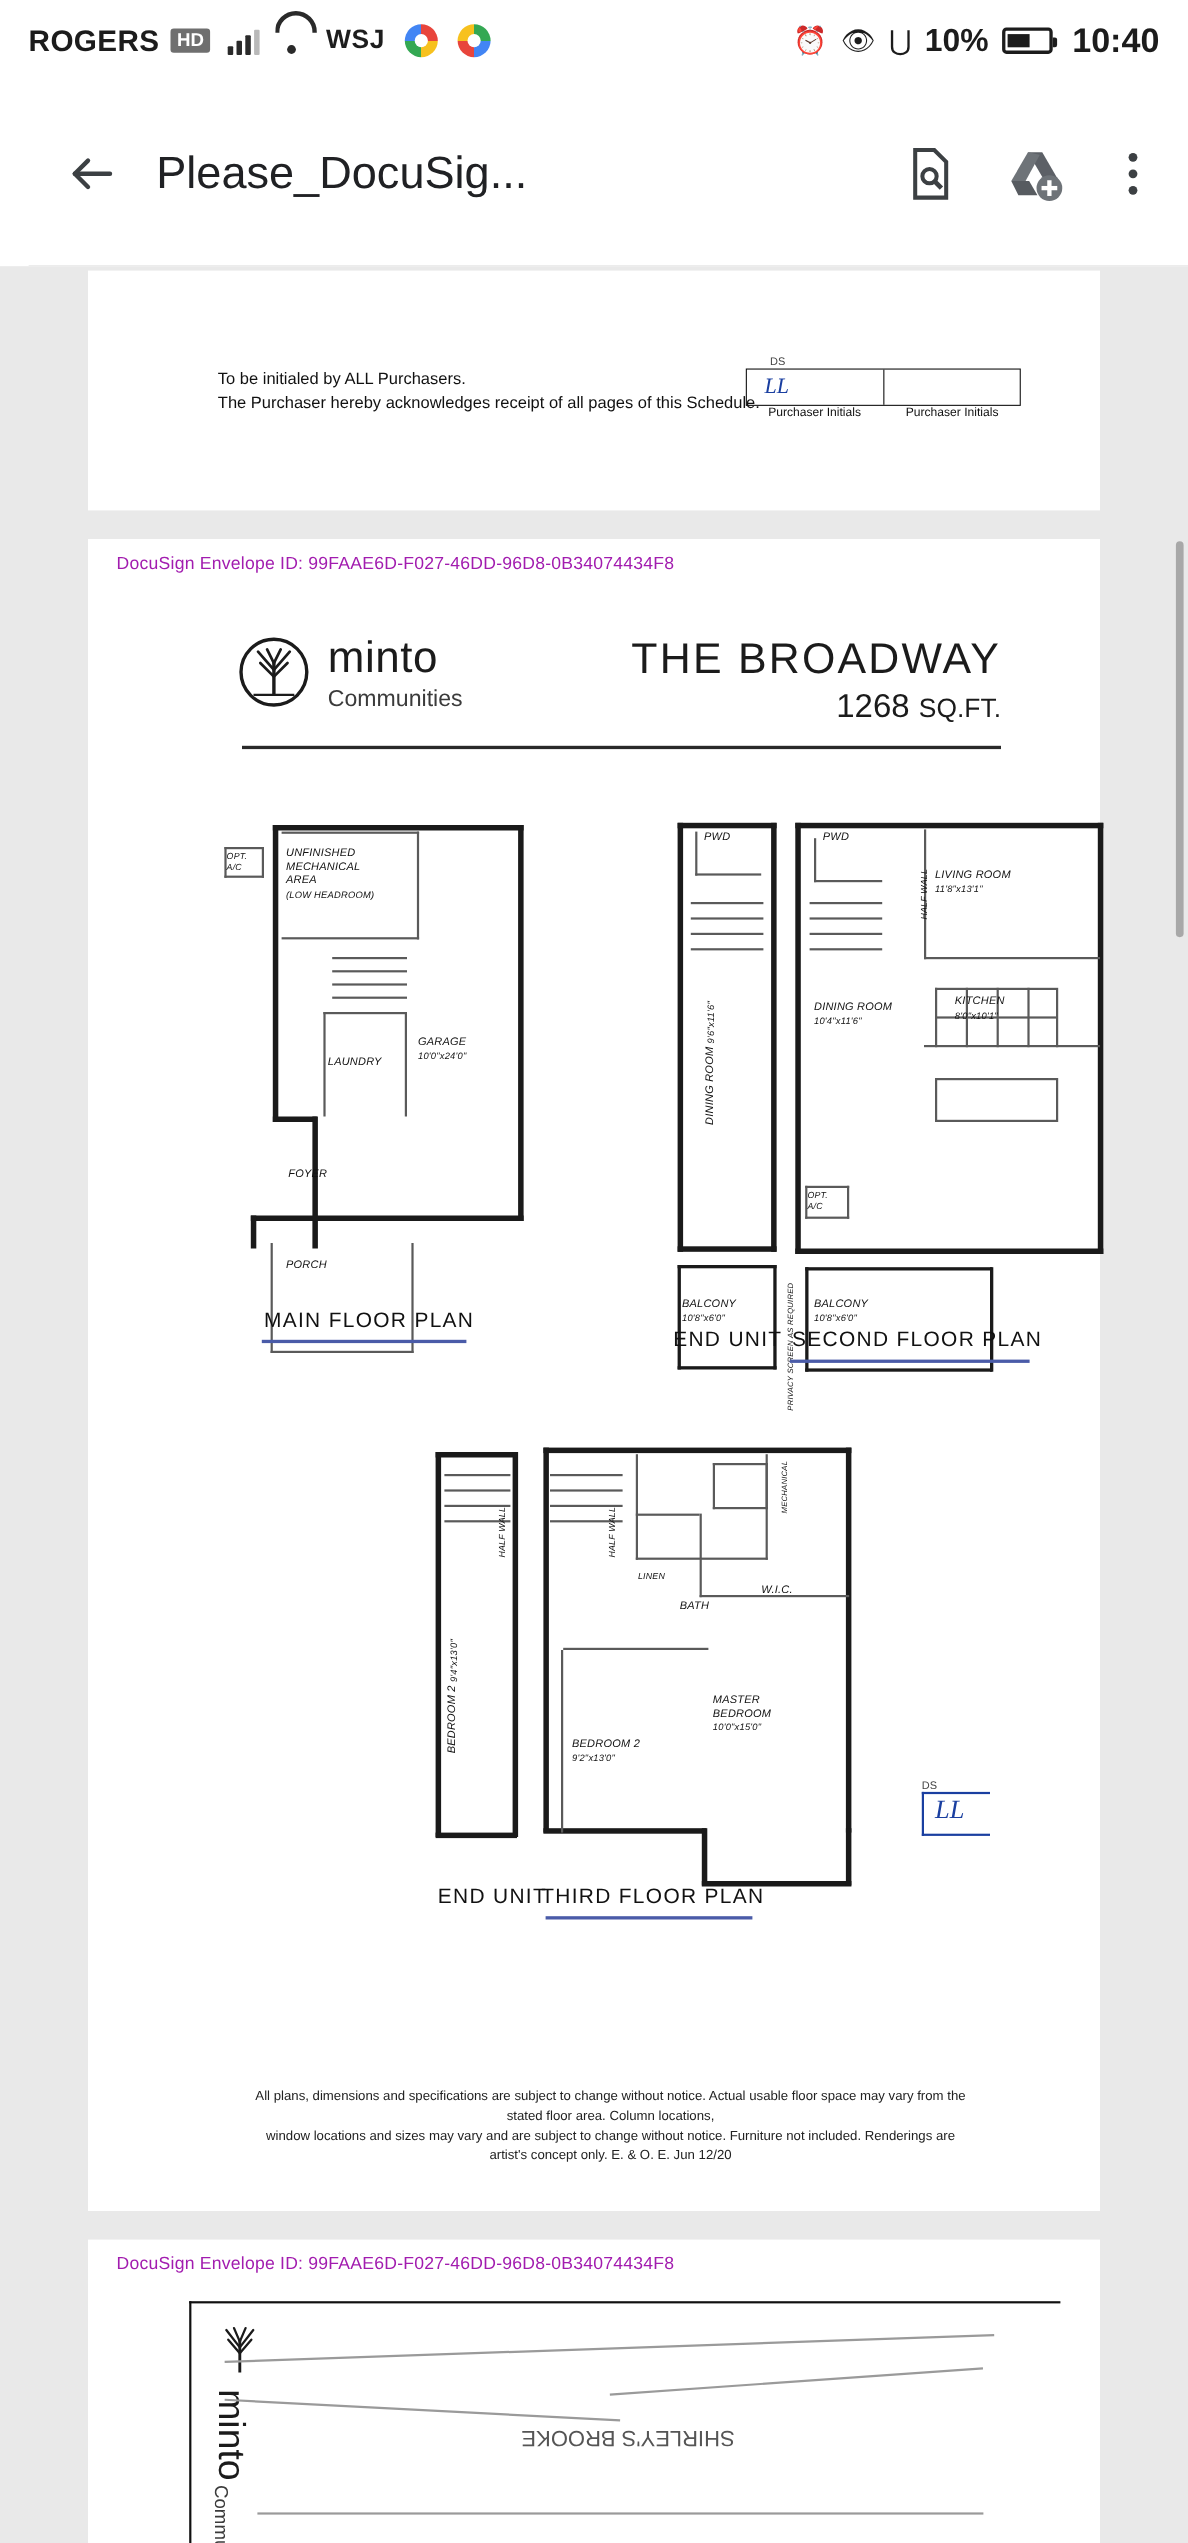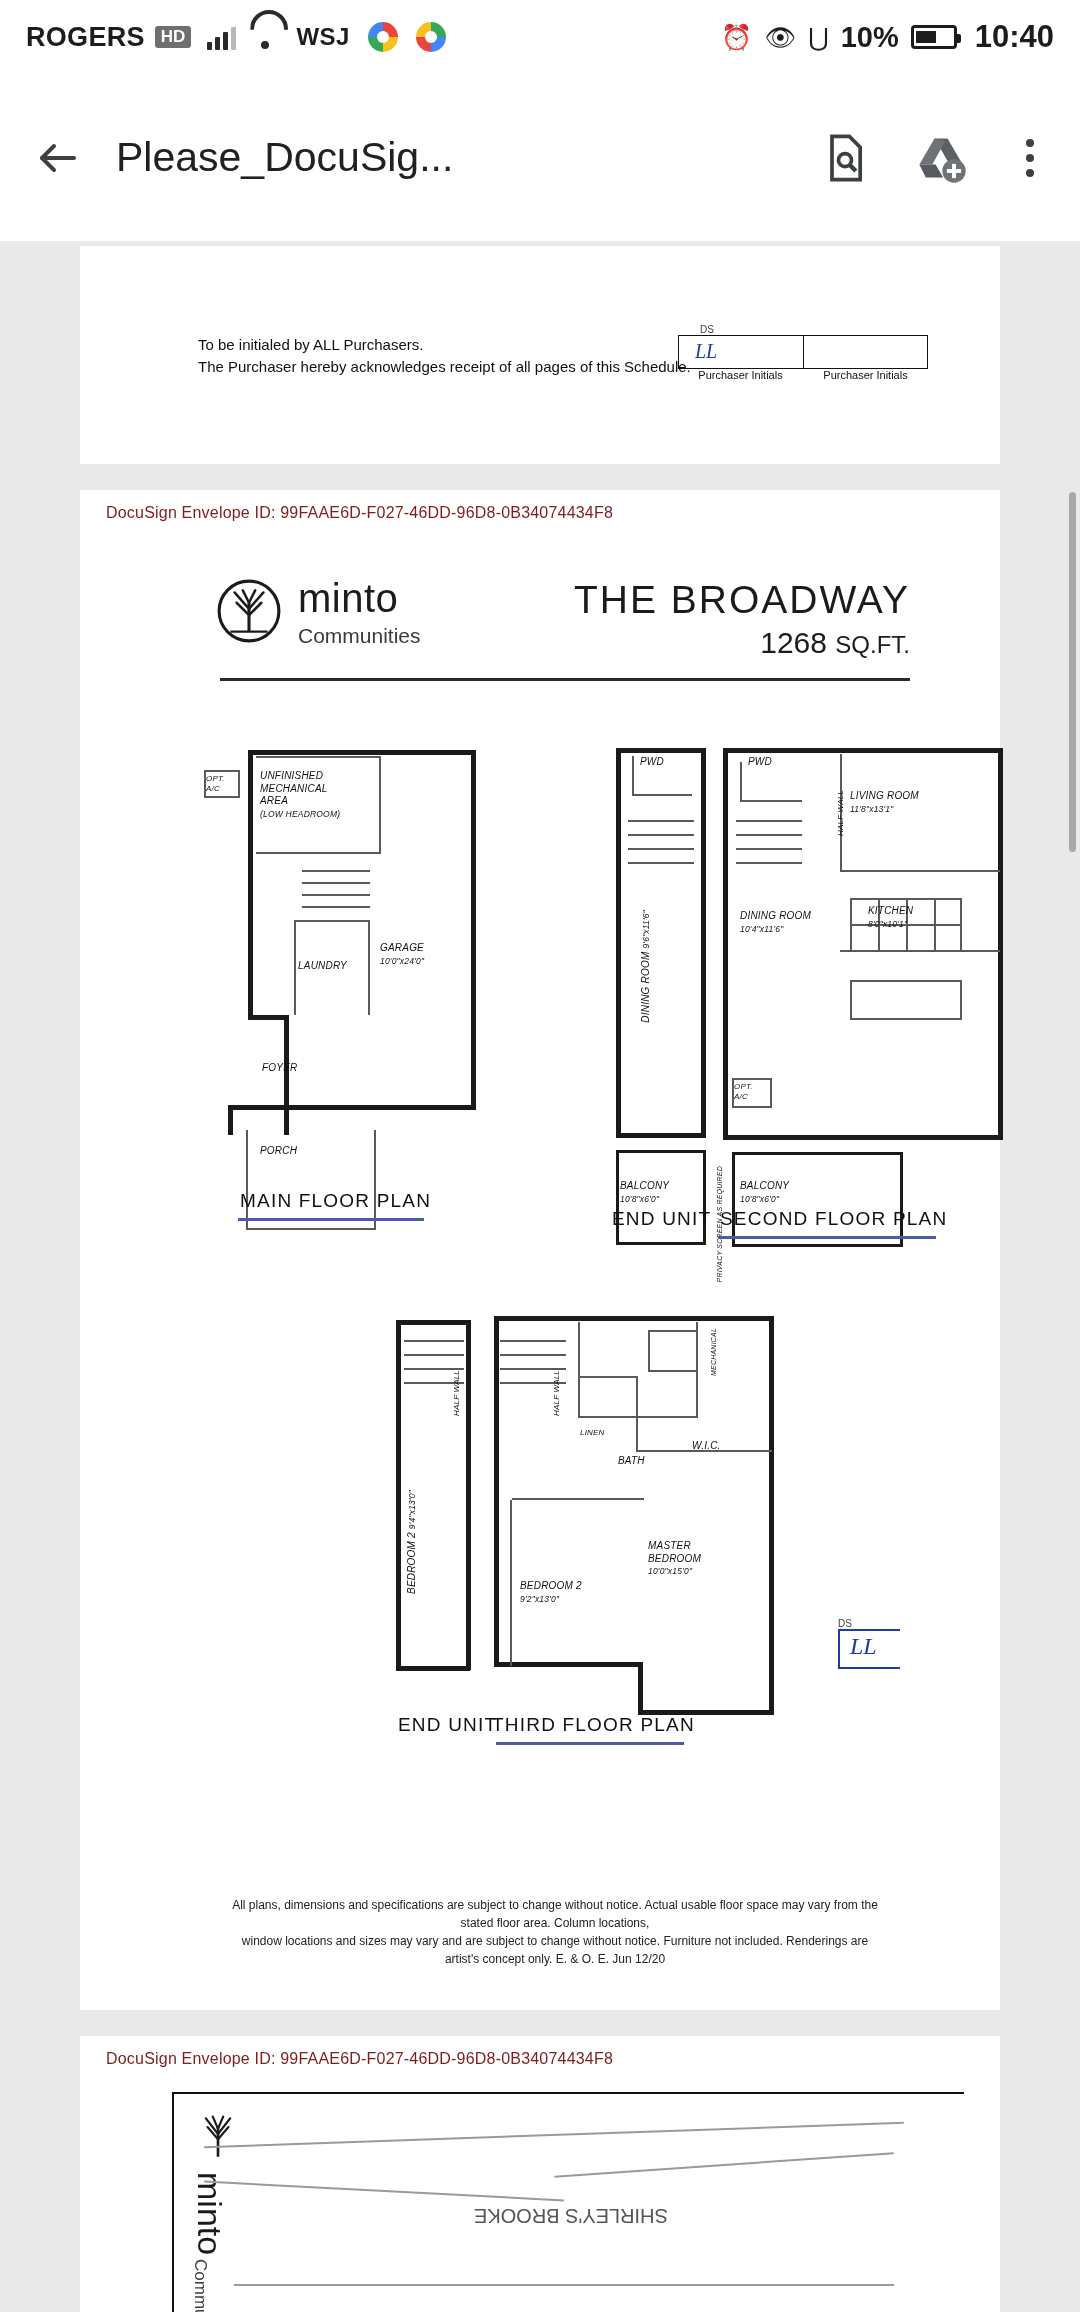--- a/index.html
+++ b/index.html
@@ -52,21 +52,21 @@
     width: 46px; height: 24px; border: 3px solid #1c1c1c; border-radius: 4px;
     position: relative; display:flex; align-items:center;
   }
   .batt::after{ content:""; position:absolute; right:-7px; top:6px; width:4px; height:9px; background:#1c1c1c; border-radius:0 2px 2px 0;}
   .batt .fill { height: 12px; width: 20px; background: #1c1c1c; margin-left:2px; }
   .clock { font-size: 31px; font-weight: 700; color:#1c1c1c; margin-left: 6px; }
 
   
   .appbar {
     height: 168px; background: #ffffff; display: flex; align-items: center;
-    padding: 0 26px; gap: 8px; border-bottom: 1px solid #eaeaea;
+    padding: 0 26px; gap: 8px; border-bottom: 1px solid #eaeaea; margin-left: 26px;
   }
   .back-arrow { width: 64px; height: 64px; display:flex; align-items:center; justify-content:center; }
   .back-arrow svg { width: 48px; height: 48px; }
   .doctitle {
     font-size: 41px; color: #202124; margin-left: 18px;
     white-space: nowrap; overflow: hidden; text-overflow: ellipsis; max-width: 430px;
   }
   .ab-actions { margin-left: auto; display:flex; align-items:center; gap: 34px; }
   .ab-btn { width: 62px; height: 62px; display:flex; align-items:center; justify-content:center; }
   .ab-btn svg { width: 52px; height: 52px; }
@@ -85,21 +85,21 @@
   .initial-block b { font-weight: 400; }
   .init-boxes { position:absolute; right: 72px; top: 78px; width: 250px; }
   .init-boxes .ds-tag { font-size: 10px; color:#444; margin-left: 22px; }
   .init-grid { display: flex; border: 1.5px solid #111; height: 34px; }
   .init-grid .cell { flex: 1; border-right: 1.5px solid #111; position: relative; }
   .init-grid .cell:last-child { border-right: none; }
   .sigmark { font-family: "Liberation Serif", serif; font-style: italic; color:#1a3fa0; font-size: 20px; position:absolute; left: 16px; top: 4px; }
   .init-labels { display:flex; font-size: 11px; color:#111; }
   .init-labels span { flex:1; text-align:center; }
 
-  .envid { position: absolute; left: 26px; top: 14px; font-size: 16px; color: #7f1d1d; letter-spacing: .2px; }
+  .envid { position: absolute; left: 26px; top: 14px; font-size: 16px; color: #a21caf; letter-spacing: .2px; }
 
   .brandrow { position:absolute; left: 136px; top: 88px; right: 90px; display:flex; align-items:flex-start; }
   .logo-tree { width: 66px; height: 66px; position: relative; }
   .logo-text { margin-left: 16px; }
   .logo-text .m1 { font-size: 40px; color:#1b1b1b; letter-spacing:.5px; line-height: 1; }
   .logo-text .m2 { font-size: 21px; color:#3b3b3b; margin-top: 6px; }
   .planname { margin-left:auto; text-align: right; }
   .planname .t1 { font-size: 39px; letter-spacing: 2px; color:#1b1b1b; }
   .planname .t2 { font-size: 30px; color:#1b1b1b; margin-top: 4px; }
   .planname .t2 small { font-size: 24px; }

